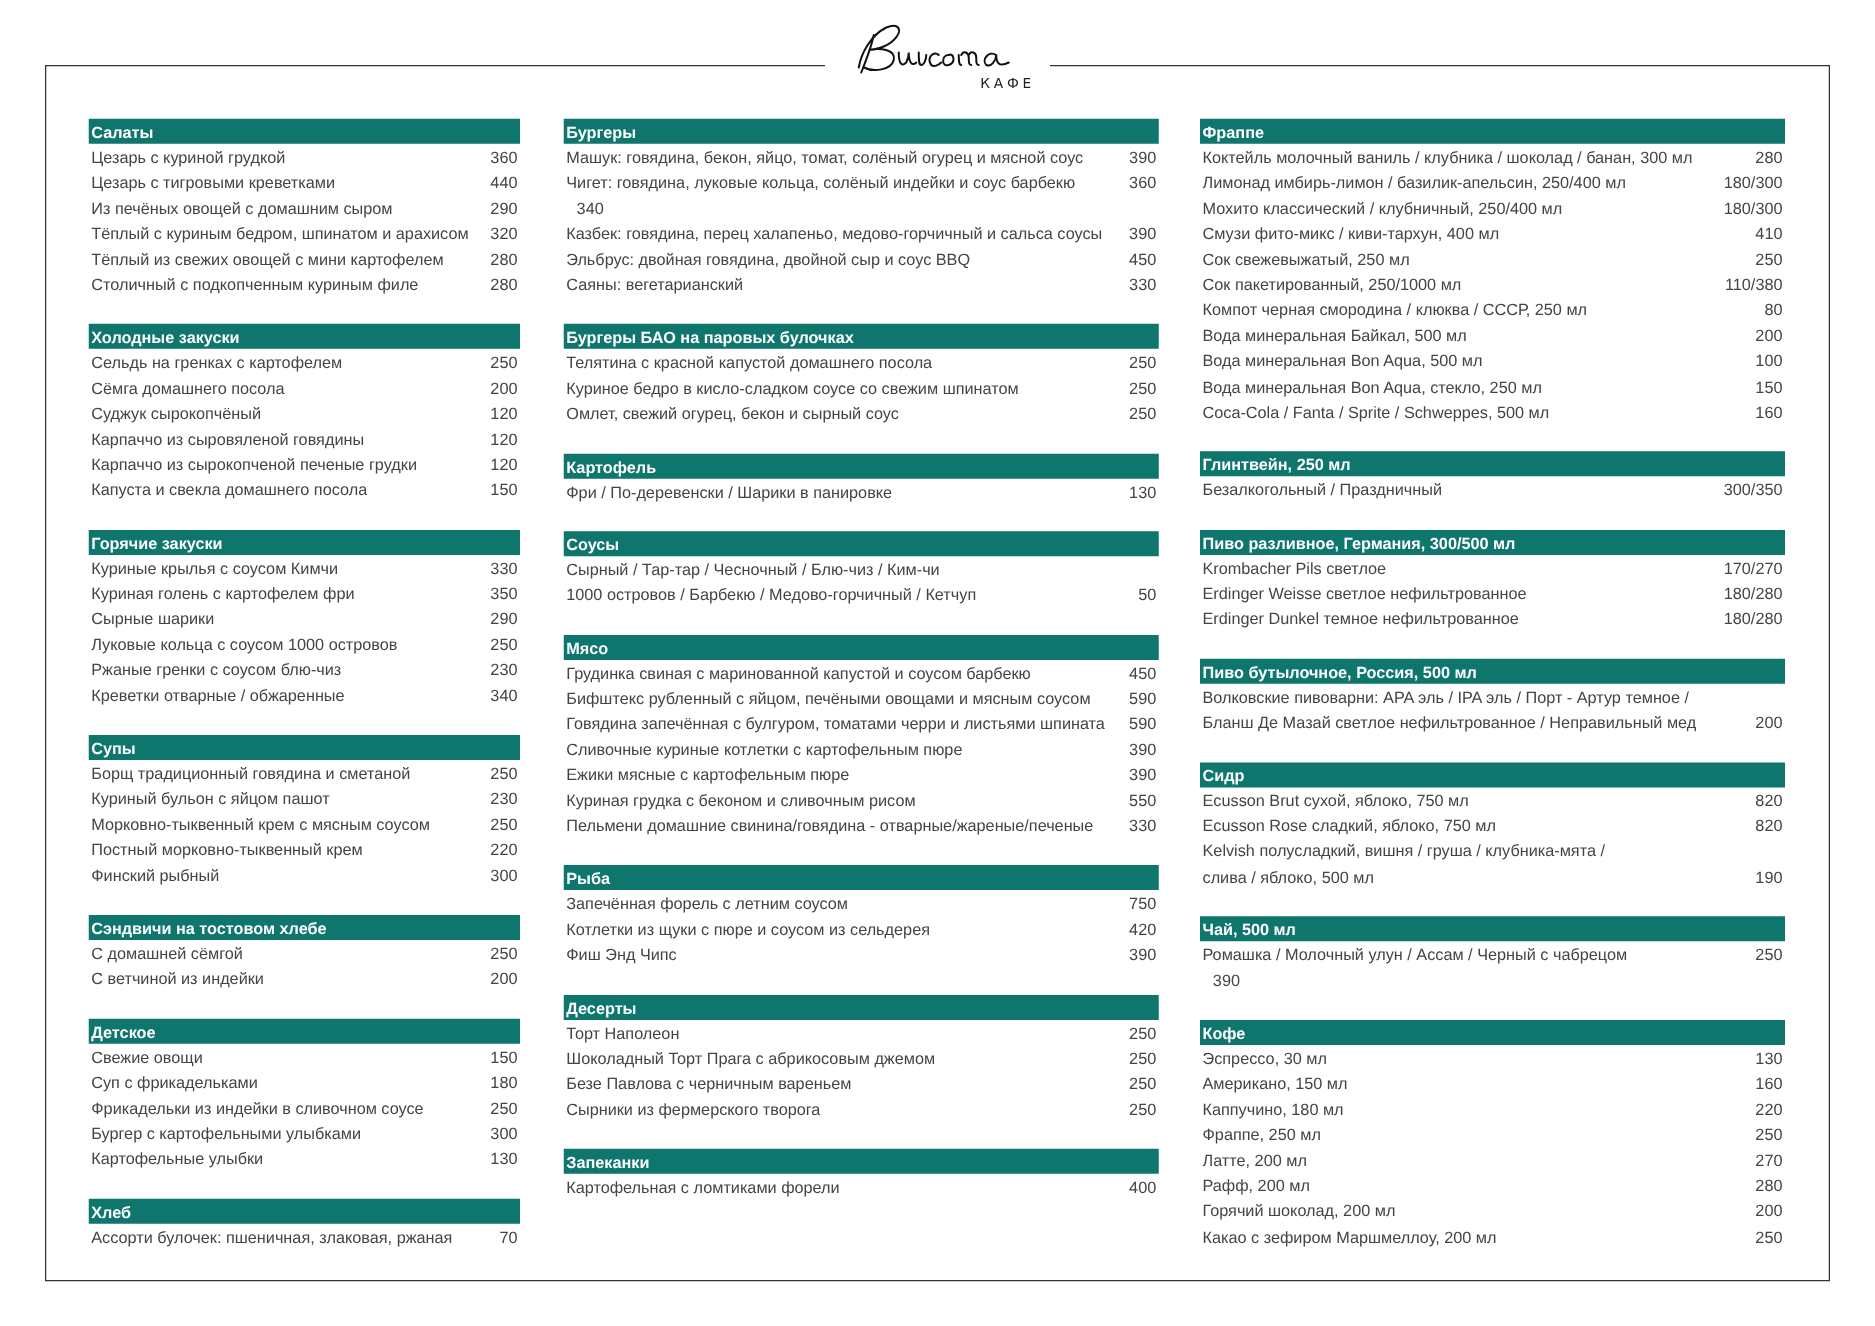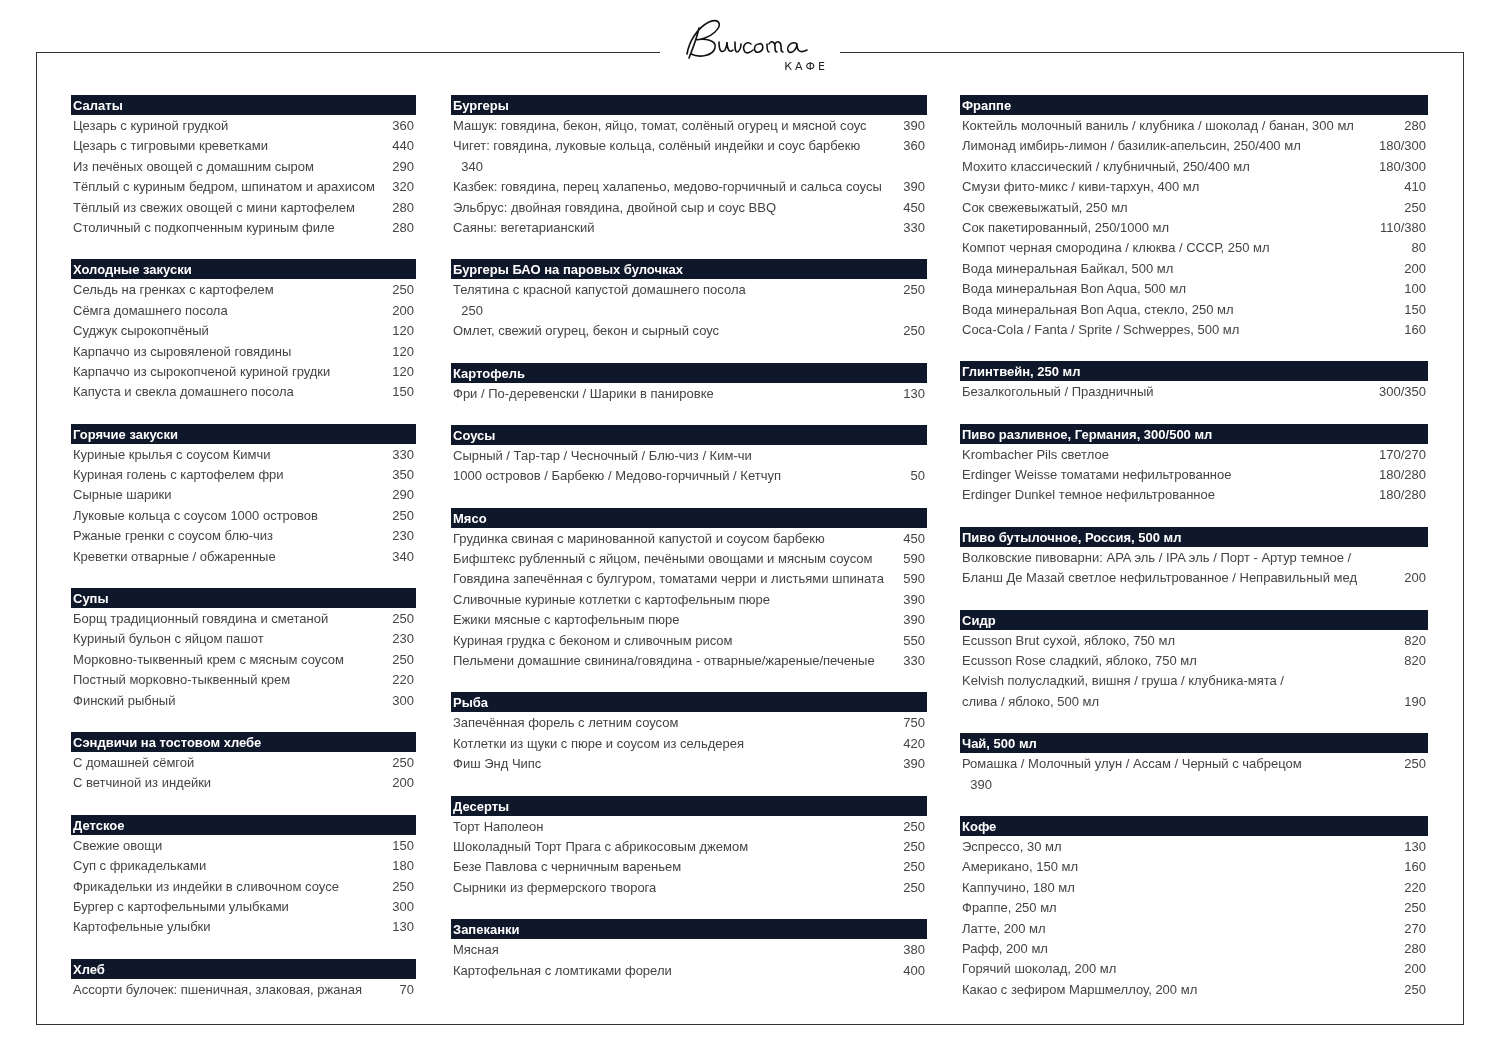--- a/index.html
+++ b/index.html
@@ -10,21 +10,21 @@
   .logo-gap { position:absolute; left:660px; top:40px; width:180px; height:30px; background:#fff; }
   .logo { position:absolute; left:672px; top:14px; width:156px; height:70px; text-align:right; }
   .logo svg { display:block; margin:0 auto; }
   .logo .sub { font-family:"DejaVu Sans", sans-serif; font-size:11px; letter-spacing:3px;
                color:#222; margin-top:-4px; }
   .col { position:absolute; top:95px; }
   .col1 { left:71px; width:345px; }
   .col2 { left:451px; width:476px; }
   .col3 { left:960px; width:468px; }
   .section { margin-bottom:21px; }
-  .section-header { background:#0f172a; color:#fff; font-weight:bold; font-size:13px;
+  .section-header { background:#0f766e; color:#fff; font-weight:bold; font-size:13px;
                     height:20px; line-height:21px; padding-left:2px; box-sizing:border-box;
                     margin-bottom:1px; white-space:nowrap; }
   .row { display:flex; justify-content:space-between; align-items:baseline;
          height:20.4px; line-height:20.4px; font-size:13px; color:#444; padding-left:2px; }
   .row .name { white-space:nowrap; overflow:hidden; }
   .row .price { white-space:nowrap; padding-right:2px; text-align:right; min-width:30px; }
 </style>
 </head>
 <body>
 
@@ -82,21 +82,21 @@
       </div>
       <div class="row">
         <span class="name">Суджук сырокопчёный</span>
         <span class="price">120</span>
       </div>
       <div class="row">
         <span class="name">Карпаччо из сыровяленой говядины</span>
         <span class="price">120</span>
       </div>
       <div class="row">
-        <span class="name">Карпаччо из сырокопченой куриной грудки</span>
+        <span class="name">Карпаччо из сырокопченой печеные грудки</span>
         <span class="price">120</span>
       </div>
       <div class="row">
         <span class="name">Капуста и свекла домашнего посола</span>
         <span class="price">150</span>
       </div>
     </div>
     <div class="section">
       <div class="section-header">Горячие закуски</div>
       <div class="row">
@@ -216,20 +216,21 @@
         <span class="price">330</span>
       </div>
     </div>
     <div class="section">
       <div class="section-header">Бургеры БАО на паровых булочках</div>
       <div class="row">
         <span class="name">Телятина с красной капустой домашнего посола</span>
         <span class="price">250</span>
       </div>
       <div class="row">
+        <span class="name">Куриное бедро в кисло-сладком соусе со свежим шпинатом</span>
         <span class="price">250</span>
       </div>
       <div class="row">
         <span class="name">Омлет, свежий огурец, бекон и сырный соус</span>
         <span class="price">250</span>
       </div>
     </div>
     <div class="section">
       <div class="section-header">Картофель</div>
       <div class="row">
@@ -309,24 +310,20 @@
         <span class="price">250</span>
       </div>
       <div class="row">
         <span class="name">Сырники из фермерского творога</span>
         <span class="price">250</span>
       </div>
     </div>
     <div class="section">
       <div class="section-header">Запеканки</div>
       <div class="row">
-        <span class="name">Мясная</span>
-        <span class="price">380</span>
-      </div>
-      <div class="row">
         <span class="name">Картофельная с ломтиками форели</span>
         <span class="price">400</span>
       </div>
     </div>
   </div>
 <div class="col col3">
     <div class="section">
       <div class="section-header">Фраппе</div>
       <div class="row">
         <span class="name">Коктейль молочный ваниль / клубника / шоколад / банан, 300 мл</span>
@@ -380,21 +377,21 @@
         <span class="price">300/350</span>
       </div>
     </div>
     <div class="section">
       <div class="section-header">Пиво разливное, Германия, 300/500 мл</div>
       <div class="row">
         <span class="name">Krombacher Pils светлое</span>
         <span class="price">170/270</span>
       </div>
       <div class="row">
-        <span class="name">Erdinger Weisse томатами нефильтрованное</span>
+        <span class="name">Erdinger Weisse светлое нефильтрованное</span>
         <span class="price">180/280</span>
       </div>
       <div class="row">
         <span class="name">Erdinger Dunkel темное нефильтрованное</span>
         <span class="price">180/280</span>
       </div>
     </div>
     <div class="section">
       <div class="section-header">Пиво бутылочное, Россия, 500 мл</div>
       <div class="row">

